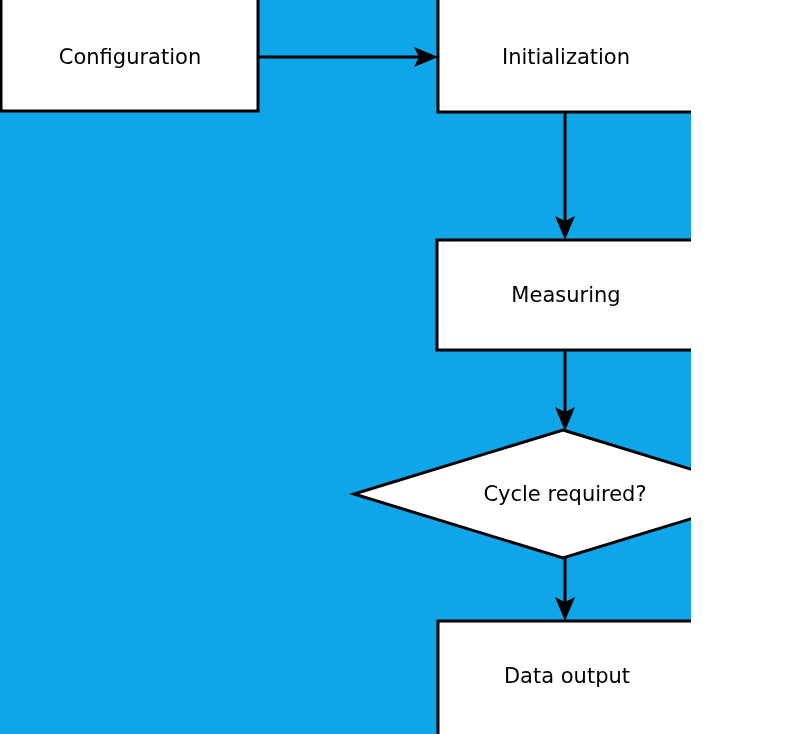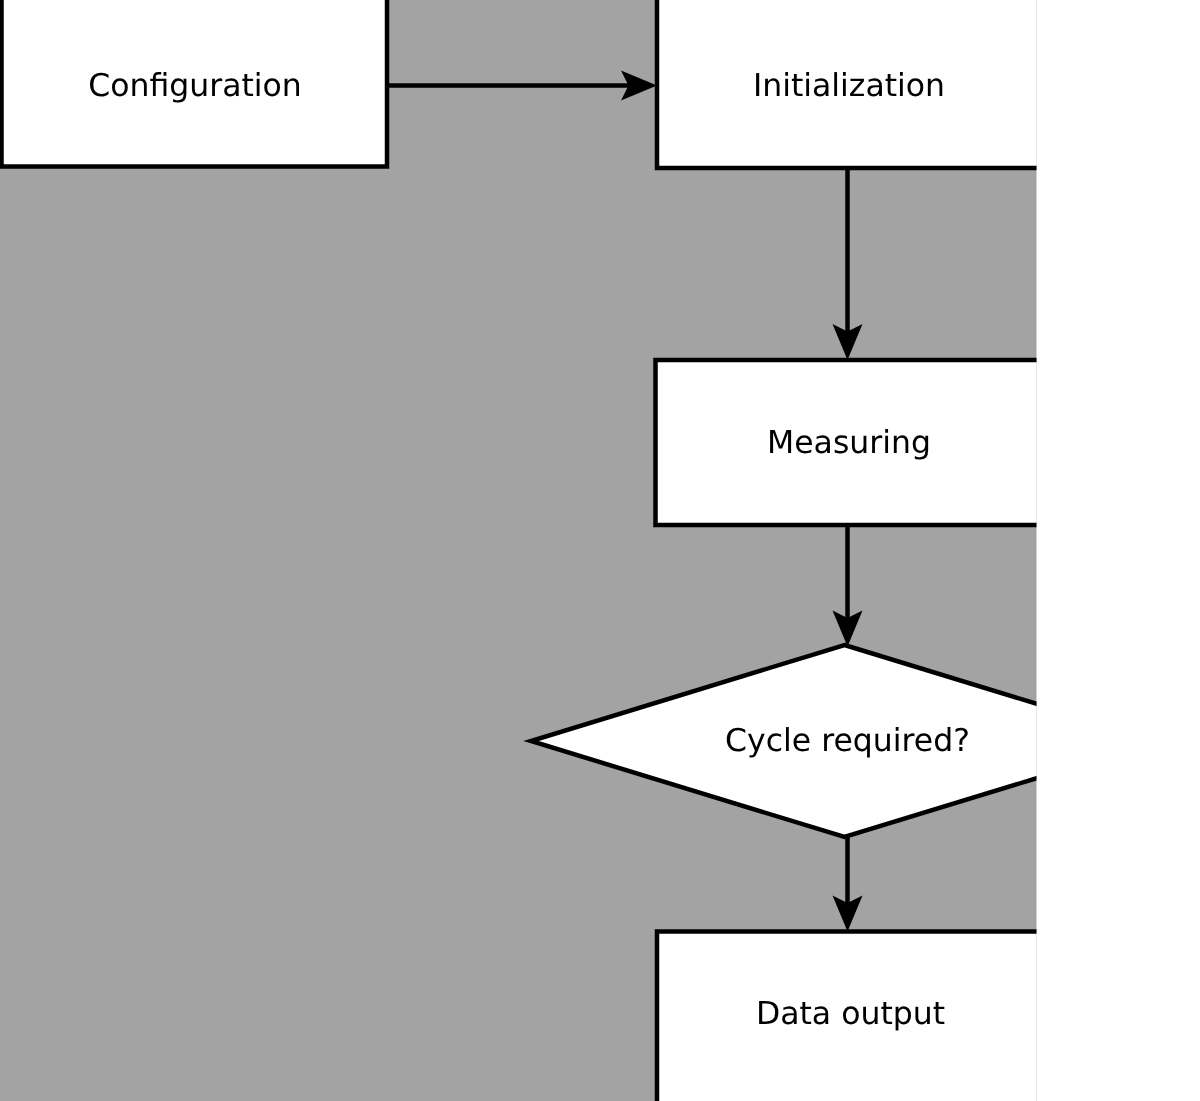--- a/index.html
+++ b/index.html
@@ -4,21 +4,21 @@
 <style>
   html, body {
     margin: 0;
     padding: 0;
     background: #ffffff;
   }
   #canvas {
     position: relative;
     width: 691px;
     height: 734px;
-    background: #a3a3a3;
+    background: #0ea5e9;
     overflow: hidden;
     font-family: "DejaVu Sans", sans-serif;
   }
   #flow-svg {
     position: absolute;
     top: 0;
     left: 0;
     width: 800px;
     height: 734px;
     display: block;

